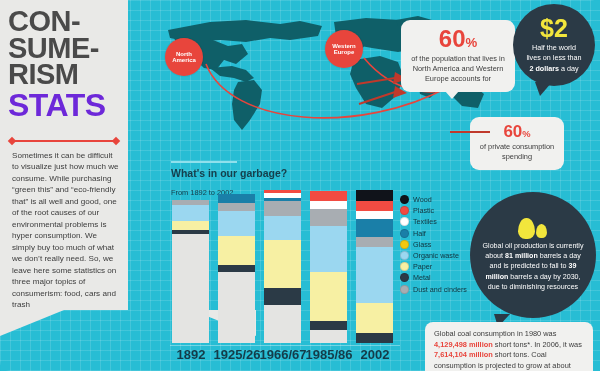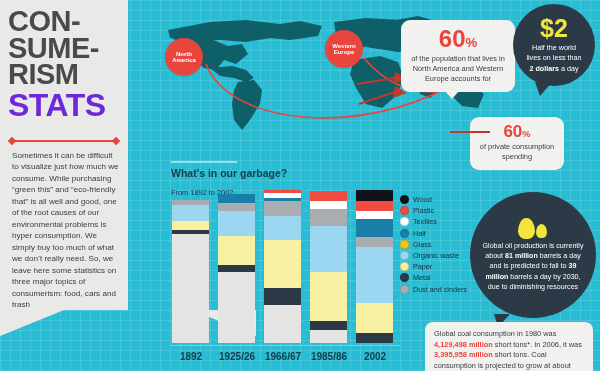--- a/index.html
+++ b/index.html
@@ -8,20 +8,21 @@
     font-family:"Liberation Sans", sans-serif;
     background:#27bdd4;
     position:relative;
   }
   #stage{
     position:absolute;inset:0;
     background:
       repeating-linear-gradient(to right, rgba(255,255,255,.13) 0 1px, transparent 1px 10px),
       repeating-linear-gradient(to bottom, rgba(255,255,255,.13) 0 1px, transparent 1px 10px),
       #27bdd4;
+    border-radius: 10px;
   }
 
   
   .left-panel{
     position:absolute;left:0;top:0;width:128px;height:310px;
     background:#e9e9e7;
   }
   .left-panel:after{
     content:"";position:absolute;left:0;top:310px;width:128px;height:0;
     border-left:64px solid #e9e9e7;
@@ -120,21 +121,21 @@
   }
 
   .plot{position:absolute;left:170px;top:192px;width:230px;height:172px;}
   .bar-col{
     position:absolute;bottom:21px;width:37px;
     display:flex;flex-direction:column;
   }
   .seg{width:100%;}
   .axis-label{
     position:absolute;bottom:2px;width:54px;margin-left:-8px;
-    text-align:center;font-size:10px;color:#143c49;font-weight:bold;
+    text-align:center;font-size:13px;color:#143c49;font-weight:bold;
   }
   .axis-line{
     position:absolute;left:0;bottom:18px;width:230px;height:1px;background:rgba(255,255,255,.35);
   }
 
   .legend{position:absolute;left:400px;top:195px;width:96px;}
   .legend .row{display:flex;align-items:center;margin-bottom:2.2px;}
   .legend .sw{width:7px;height:7px;border-radius:50%;margin-right:4px;flex:0 0 auto;border:.5px solid rgba(0,0,0,.12);}
   .legend .lb{font-size:7.2px;color:#10333d;}
 </style>
@@ -306,16 +307,16 @@
 
   <div class="dark-bubble" id="oil">
     <div class="drops">
       <span class="drop big"></span>
         <span class="drop small"></span>
     </div>
     <div><span>Global oil production is currently about </span><b>81 million</b><span> barrels a day and is predicted to fall to </span><b>39 million</b><span> barrels a day by 2030, due to diminishing resources</span></div>
   </div>
 
   <div id="coal">
-    <span>Global coal consumption in 1980 was </span><b>4,129,498 million</b><span> short tons*. In 2006, it was </span><b>3,395,958 million</b><span> short tons. Coal consumption is projected to grow at about </span>
+    <span>Global coal consumption in 1980 was </span><b>4,129,498 million</b><span> short tons*. In 2006, it was </span><b>7,614,104 million</b><span> short tons. Coal consumption is projected to grow at about </span>
   </div>
 
 </div>
 
 </body></html>

